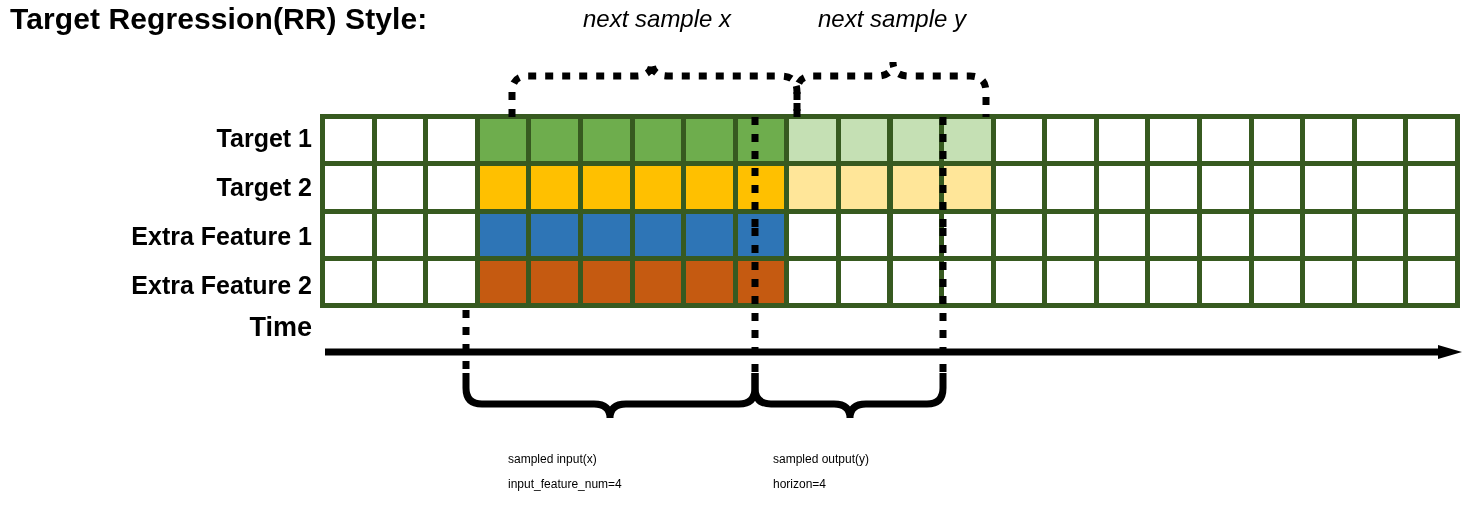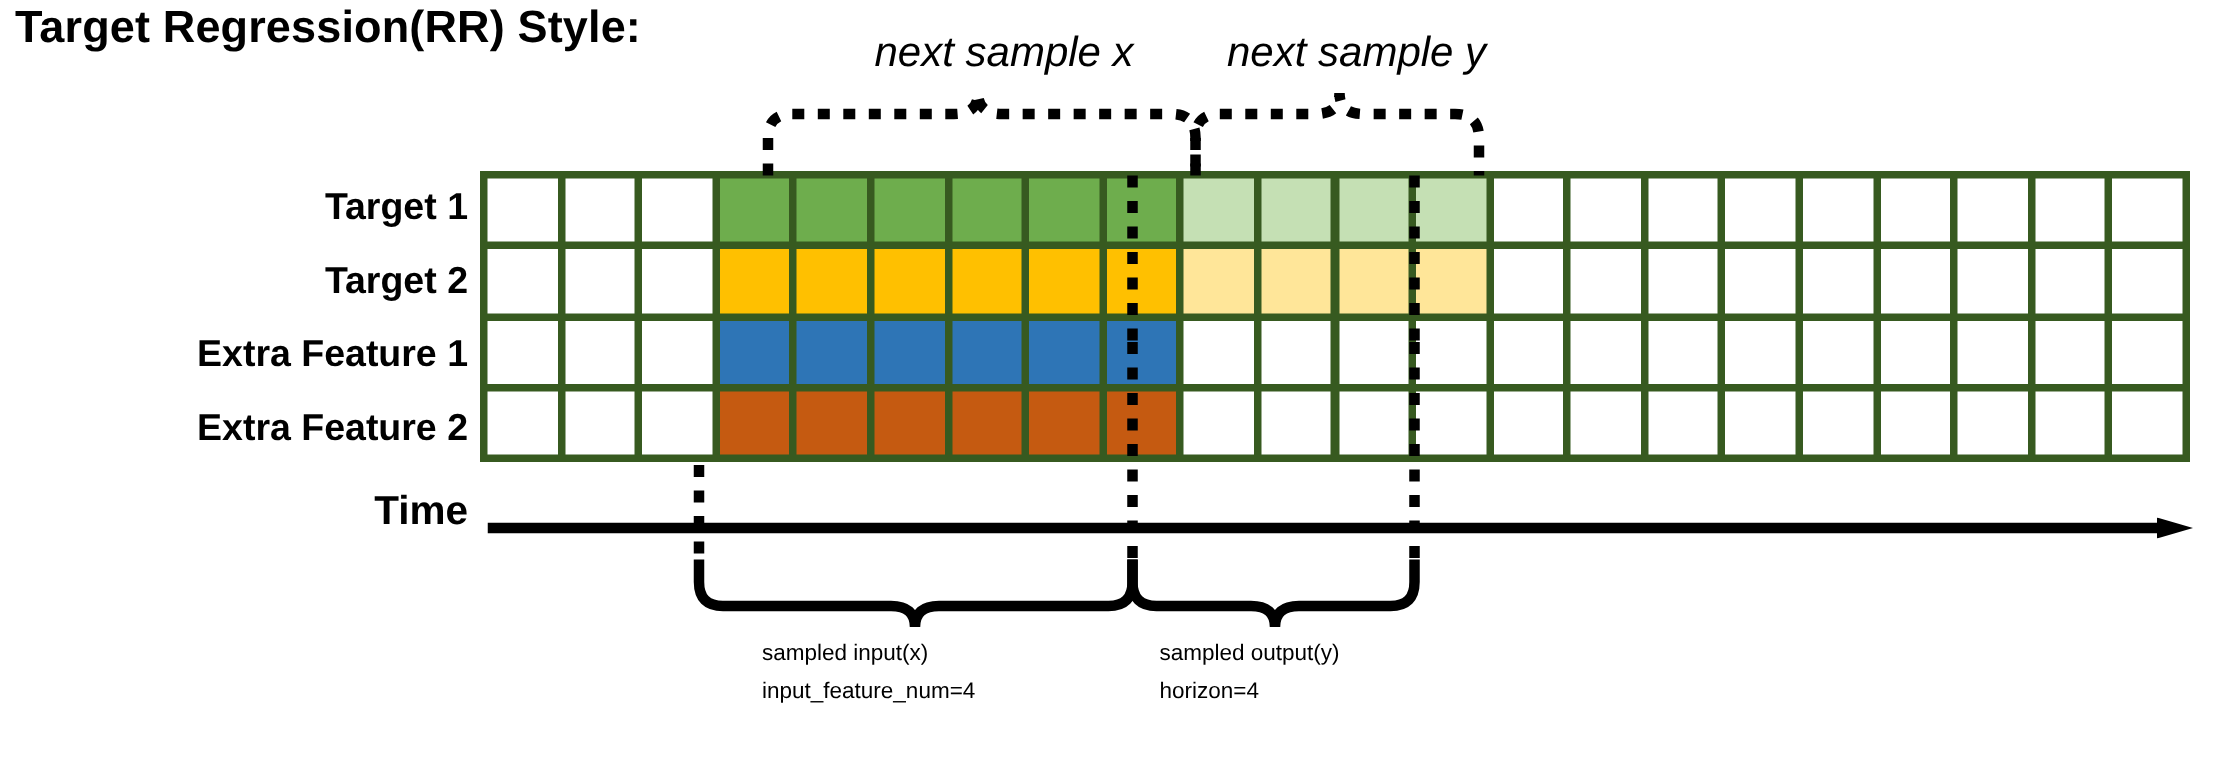--- a/index.html
+++ b/index.html
@@ -6,45 +6,45 @@
   body{width:1476px;height:516px;position:relative;overflow:hidden;
        font-family:"Liberation Sans", sans-serif;color:#000;}
 
   #stage{position:absolute;left:0;top:0;width:1476px;height:516px;}
 
   
   .title{position:absolute;left:10px;top:2px;font-size:30px;font-weight:700;
          letter-spacing:.1px;white-space:nowrap;}
 
   
-  .top-cap{position:absolute;top:19px;font-size:28px;font-style:italic;
+  .top-cap{position:absolute;top:5px;font-size:24px;font-style:italic;
            white-space:nowrap;font-weight:400;}
   #cap-x{left:583px;}
   #cap-y{left:818px;}
 
   
   .row-label{position:absolute;right:1164px;width:320px;text-align:right;
              font-size:25px;font-weight:700;white-space:nowrap;}
 
   
   #grid{position:absolute;left:320px;top:114px;width:1140px;height:194px;
         background:#375A20;box-sizing:border-box;}
   .grid-row{position:absolute;left:0;width:1140px;height:44px;}
   .cell{position:absolute;top:0;width:44.8px;height:44px;background:#fff;}
 
   
-  #time-label{position:absolute;left:0px;top:325px;width:312px;text-align:right;
+  #time-label{position:absolute;left:0px;top:312px;width:312px;text-align:right;
               font-size:27px;font-weight:700;}
   #time-axis{position:absolute;left:325px;top:345px;width:1137px;height:14px;}
 
   
   #deco{position:absolute;left:0;top:0;width:1476px;height:516px;}
 
   
-  .bot-cap{position:absolute;font-size:15px;line-height:25px;white-space:nowrap;}
+  .bot-cap{position:absolute;font-size:12px;line-height:25px;white-space:nowrap;margin-top:24px;}
   #bot-x{left:508px;top:423px;}
   #bot-y{left:773px;top:423px;}
   .bot-cap div{font-weight:400;}
 </style>
 </head>
 <body>
 
 <div id="stage">
 
   <div class="title">Target Regression(RR) Style:</div>

